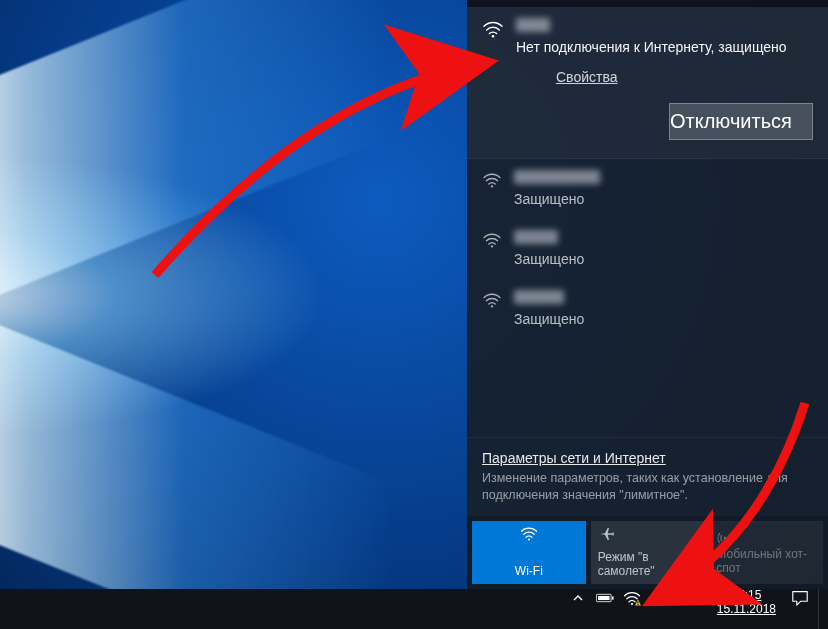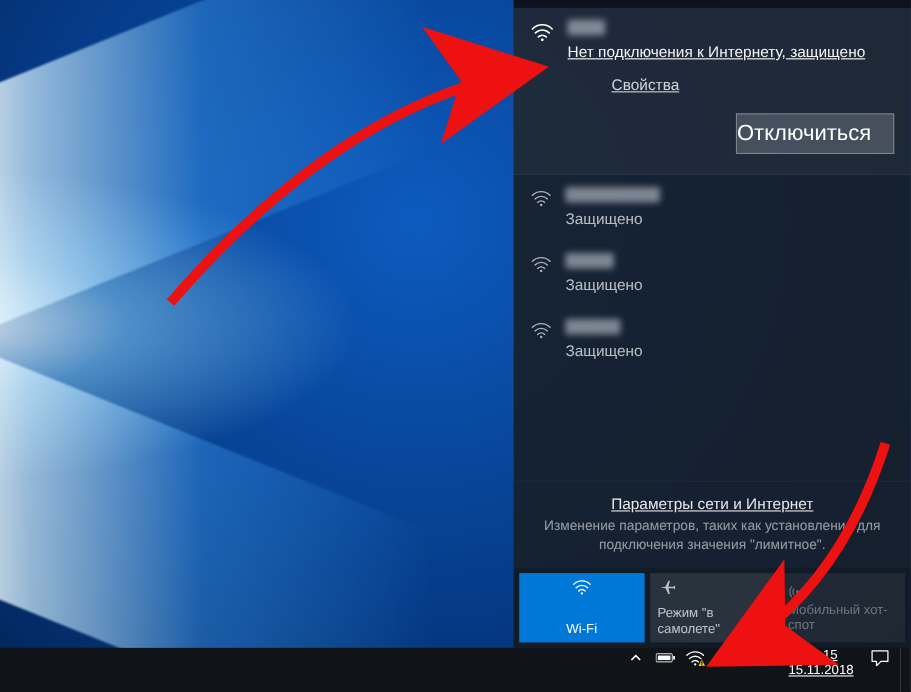--- a/index.html
+++ b/index.html
@@ -65,21 +65,20 @@
 
 .net-item {
   padding: 11px 15px 12px 15px;
   display: flex;
   align-items: flex-start;
 }
 .net-item.current {
   background: rgba(255,255,255,.04);
   padding-bottom: 18px;
   border-bottom: 1px solid rgba(255,255,255,.05);
-  text-decoration: underline;
 }
 .net-icon {
   flex: 0 0 auto;
   margin-right: 12px;
   margin-top: 2px;
 }
 .net-body { flex: 1 1 auto; }
 
 .ssid-blur {
   display: inline-block;
@@ -113,21 +112,20 @@
   color: #fff;
   padding: 6px 0;
   width: 144px;
   text-align: left;
   font-size: 20px;
 }
 
 .settings-block {
   padding: 12px 15px 12px 15px;
   border-top: 1px solid rgba(255,255,255,.05);
-  text-align: center;
 }
 .settings-link {
   color: rgba(255,255,255,.9);
   text-decoration: underline;
   font-size: 14px;
 }
 .settings-desc {
   color: rgba(255,255,255,.55);
   font-size: 12.5px;
   margin-top: 4px;

